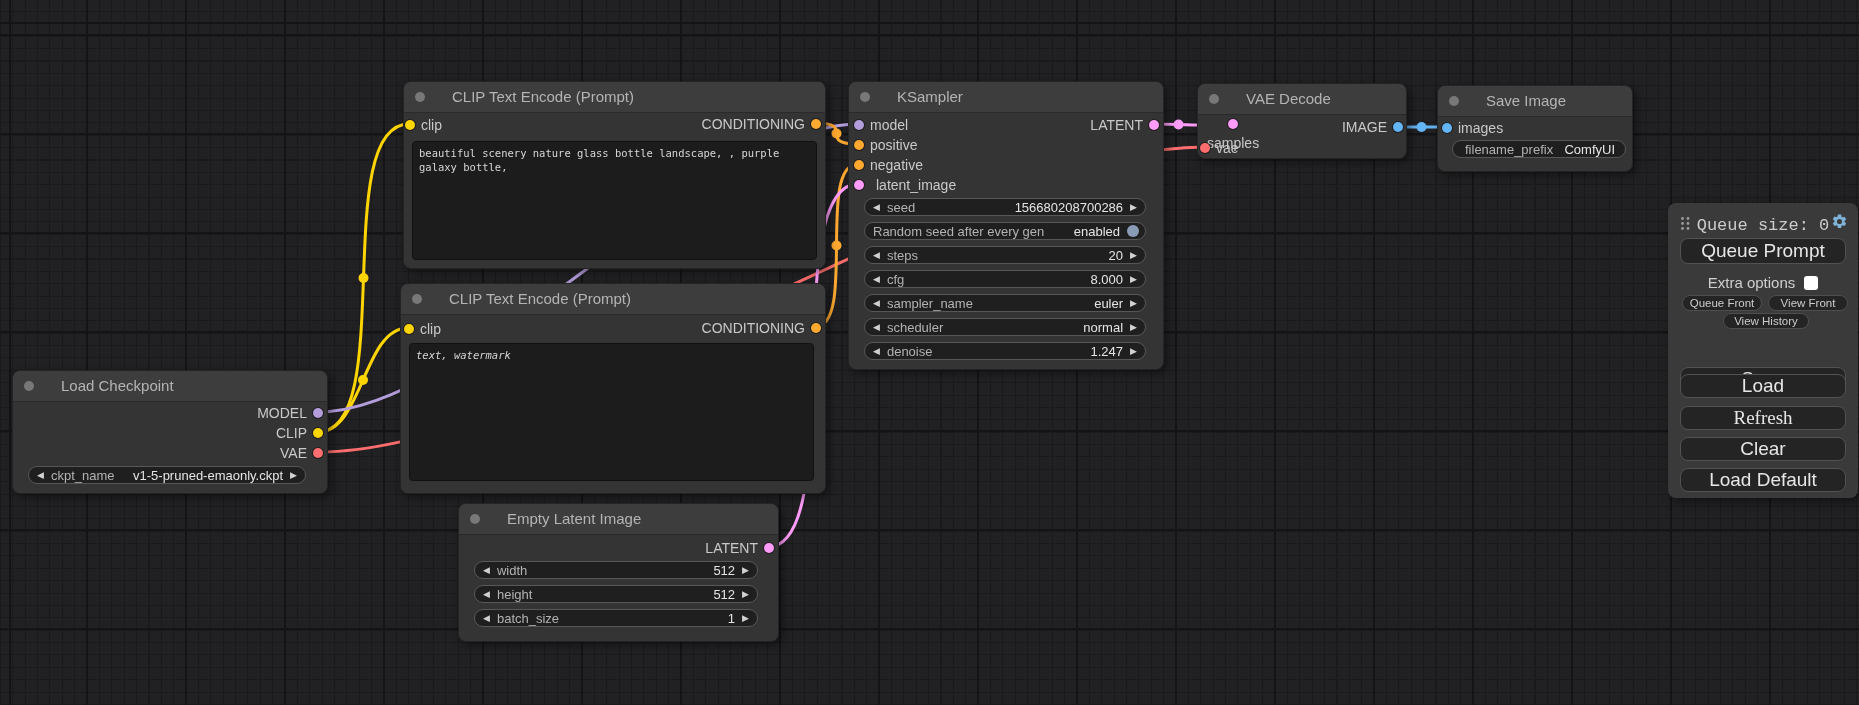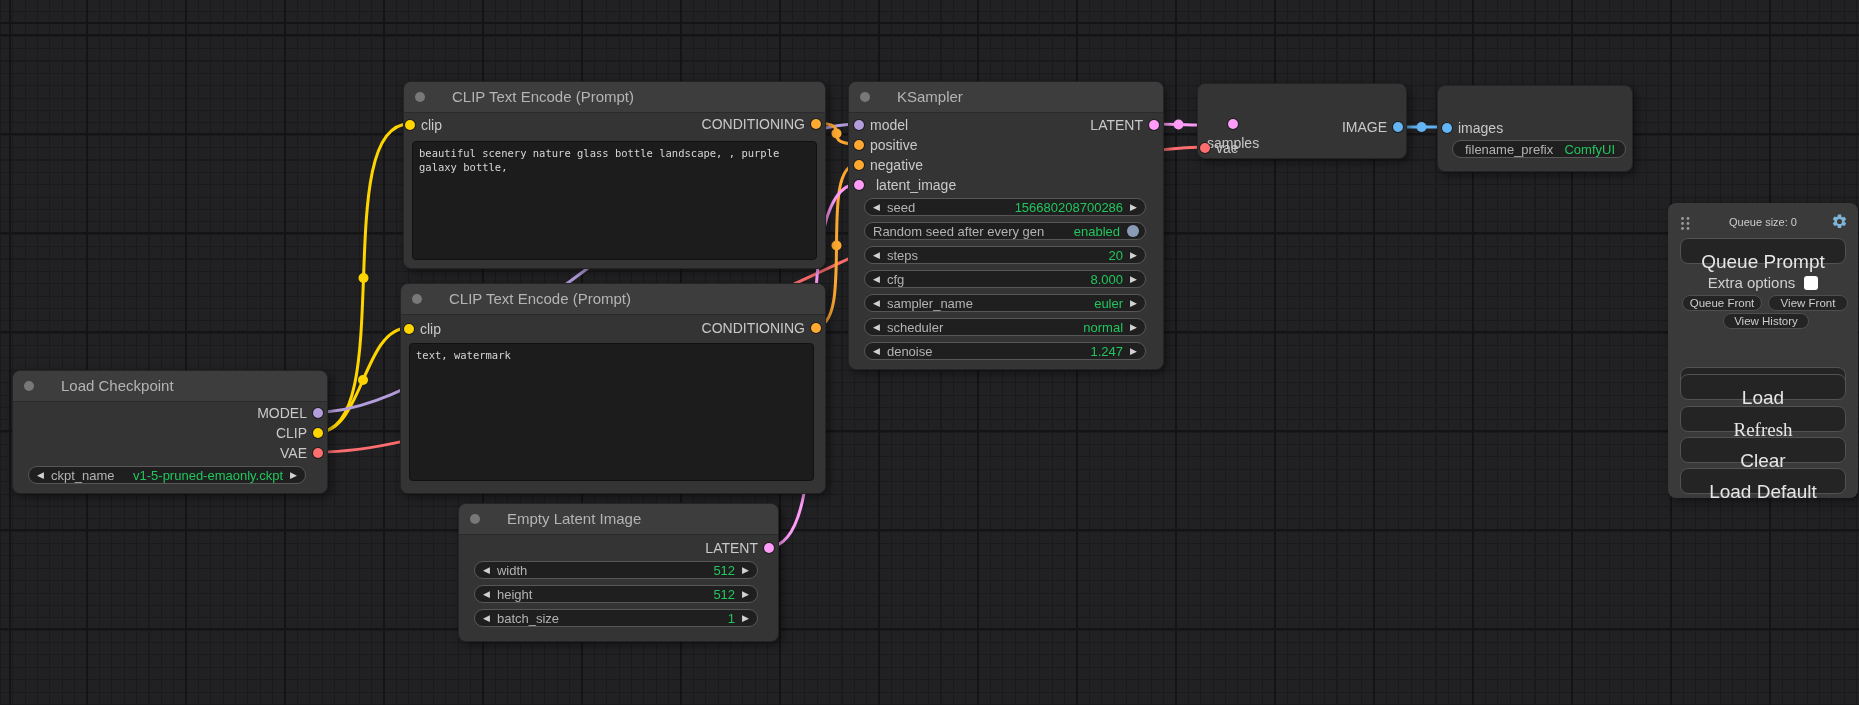--- a/index.html
+++ b/index.html
@@ -22,33 +22,33 @@
           border-radius:7px 7px 0 0;border-bottom:1px solid #2a2a2a;color:#b4b4b4;
           font-size:15px;line-height:30px;padding-left:48px;white-space:nowrap;overflow:hidden;}
   .tdot{position:absolute;left:11px;top:10px;width:10px;height:10px;border-radius:50%;background:#787878;}
   .port{position:absolute;display:flex;align-items:center;gap:6px;height:16px;
         font-size:14px;color:#c9c9c9;white-space:nowrap;}
   .pdot{width:10px;height:10px;border-radius:50%;box-shadow:0 0 0 1px rgba(15,15,15,.6);flex:none;}
   .wrow{position:absolute;height:18px;background:#1f1f1f;border:1px solid #575757;border-radius:10px;
         display:flex;align-items:center;font-size:13px;color:#bdbdbd;padding:0 8px;box-sizing:border-box;}
   .warr{font-size:9px;color:#d2d2d2;flex:none;cursor:pointer;}
   .wlabel{margin-left:7px;color:#b3b3b3;}
-  .wval{margin-left:auto;margin-right:7px;color:#22c55e;}
+  .wval{margin-left:auto;margin-right:7px;color:#e5e5e5;}
   .wtoggle{width:12px;height:12px;border-radius:50%;background:#8a9cb5;flex:none;margin-right:-2px;}
   .prompt-box{position:absolute;background:#1c1c1c;border:1px solid #111;border-radius:4px;color:#d6d6d6;
         font-family:"DejaVu Sans Mono",monospace;font-size:10.5px;line-height:14px;padding:4px 6px;
         resize:none;overflow:hidden;box-sizing:border-box;outline:none;}
   
   #queue-panel{position:absolute;left:1668px;top:203px;width:190px;height:295px;z-index:3;
         background:#3a3a3a;border-radius:8px;box-shadow:3px 3px 10px rgba(0,0,0,.5);}
   .qbtn{position:absolute;background:#242424;border:1px solid #525252;border-radius:8px;color:#e6e6e6;
-        font-family:"Liberation Sans",sans-serif;font-size:19px;text-align:center;cursor:pointer;padding:12px;}
+        font-family:"Liberation Sans",sans-serif;font-size:19px;text-align:center;cursor:pointer;padding:0;}
   .qbtn-sm{position:absolute;background:#242424;border:1px solid #4e4e4e;border-radius:8px;color:#cccccc;
         font-family:"Liberation Sans",sans-serif;font-size:11.5px;text-align:center;cursor:pointer;padding:0;}
-  #queue-size{position:absolute;left:0;right:0;top:13px;text-align:center;font-size:11px;color:#cccccc;}
+  #queue-size{position:absolute;left:0;right:0;top:13px;text-align:center;font-size:17px;color:#cccccc;font-family:Liberation Mono, monospace;}
   #extra-row{position:absolute;left:0;right:0;top:71px;display:flex;justify-content:center;
         align-items:center;gap:9px;color:#cfcfcf;font-size:15px;}
   #extra-checkbox{width:14px;height:14px;background:#ffffff;border-radius:3px;cursor:pointer;}
 </style>
 </head>
 <body>
 
 <svg id="wires" width="1859" height="705">
   <path class="wire" d="M318,432 C398,432 329,124 409,124" stroke="#FFD500"></path>
   <path class="wire" d="M318,432 C363,432 363,328 408,328" stroke="#FFD500"></path>
@@ -114,21 +114,21 @@
     <span>CLIP Text Encode (Prompt)</span>
   </div>
   <div class="port" style="top:37px;left:3px;">
     <span class="pdot" style="background: rgb(255, 213, 0);"></span>
     <span>clip</span>
   </div>
   <div class="port" style="top:36px;right:4px;">
     <span>CONDITIONING</span>
     <span class="pdot" style="background: rgb(255, 169, 49);"></span>
   </div>
-  <textarea class="prompt-box" style="left: 8px; top: 59px; width: 405px; height: 138px;" spellcheck="false">text, watermark</textarea>
+  <textarea class="prompt-box" style="left: 8px; top: 59px; width: 405px; height: 138px; font-style: italic;" spellcheck="false">text, watermark</textarea>
 </div>
 
 <div class="node" style="left:458px;top:503px;width:319px;height:137px;">
   <div class="ntitle">
     <span class="tdot"></span>
     <span>Empty Latent Image</span>
   </div>
   <div class="port" style="top:36px;right:4px;">
     <span>LATENT</span>
     <span class="pdot" style="background: rgb(255, 156, 249);"></span>
@@ -215,35 +215,43 @@
   </div>
   <div class="wrow" style="left:15px;top:260px;width:282px;">
     <span class="warr">◀</span>
     <span class="wlabel">denoise</span>
     <span class="wval">1.247</span>
     <span class="warr">▶</span>
   </div>
 </div>
 
 <div class="node" style="left:1197px;top:83px;width:208px;height:74px;">
+  <div class="ntitle">
+    <span class="tdot"></span>
+    <span>VAE Decode</span>
+  </div>
   <div class="port" style="top:35px;left:9px;flex-direction:column;">
     <span class="pdot" style="background: rgb(255, 156, 249);"></span>
     <span>samples</span>
   </div>
   <div class="port" style="top:56px;left:2px;">
     <span class="pdot" style="background: rgb(255, 110, 110);"></span>
     <span>vae</span>
   </div>
   <div class="port" style="top:35px;right:3px;">
     <span>IMAGE</span>
     <span class="pdot" style="background: rgb(100, 181, 246);"></span>
   </div>
 </div>
 
 <div class="node" style="left:1437px;top:85px;width:194px;height:85px;">
+  <div class="ntitle">
+    <span class="tdot"></span>
+    <span>Save Image</span>
+  </div>
   <div class="port" style="top:34px;left:4px;">
     <span class="pdot" style="background: rgb(100, 181, 246);"></span>
     <span>images</span>
   </div>
   <div class="wrow" style="left:14px;top:54px;width:174px;">
     <span class="wlabel" style="margin-left:4px;">filename_prefix</span>
     <span class="wval" style="margin-right:2px;">ComfyUI</span>
   </div>
 </div>
 

